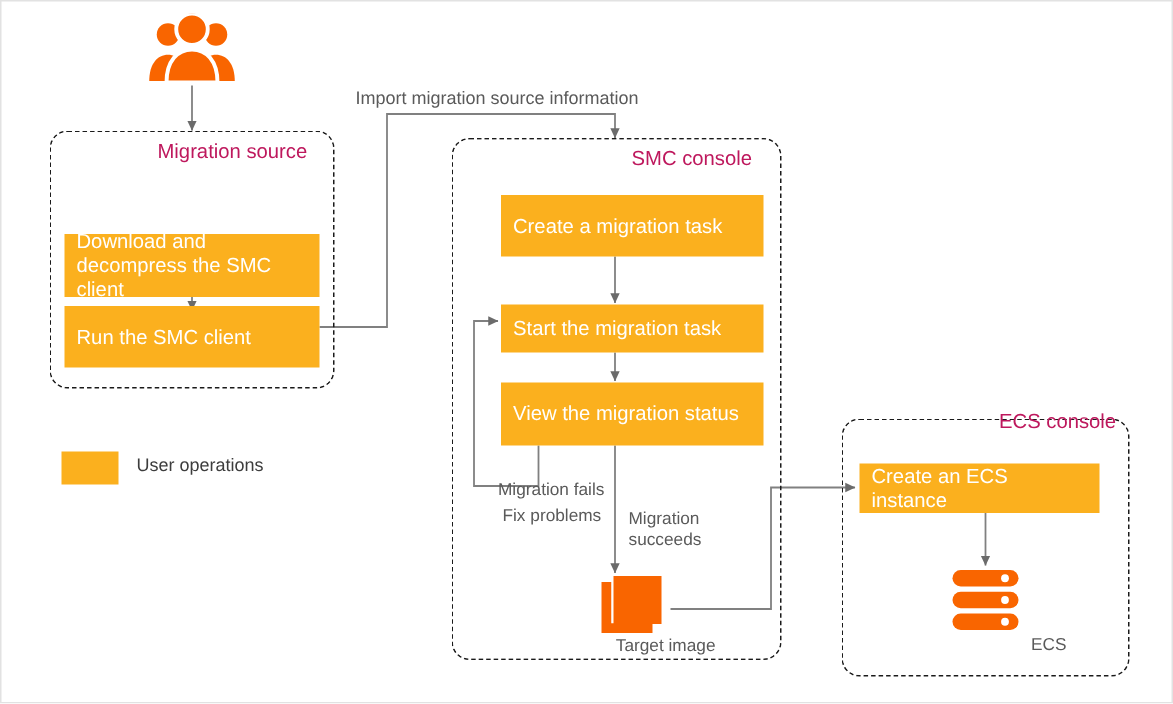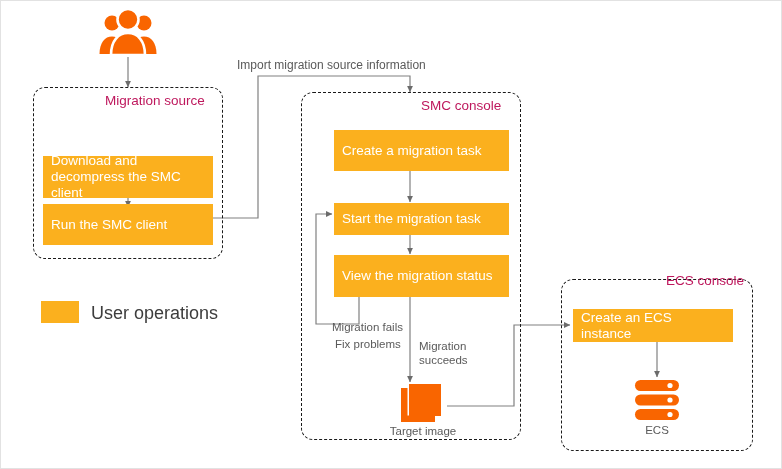--- a/index.html
+++ b/index.html
@@ -55,29 +55,29 @@
     font-size: 11.5px;
     line-height: 15px;
     color: #5a5a5a;
     white-space: nowrap;
   }
   .icon-caption {
     position: absolute;
     font-size: 11.5px;
     color: #5a5a5a;
     white-space: nowrap;
-    text-align: center;
+    text-align: right;
   }
   .legend-swatch {
     position: absolute;
     background: #FBB01E;
   }
   .legend-label {
     position: absolute;
-    font-size: 18px;
+    font-size: 12px;
     color: #3d3d3d;
     white-space: nowrap;
   }
   .icon-wrap {
     position: absolute;
   }
 </style>
 </head>
 <body>
 

